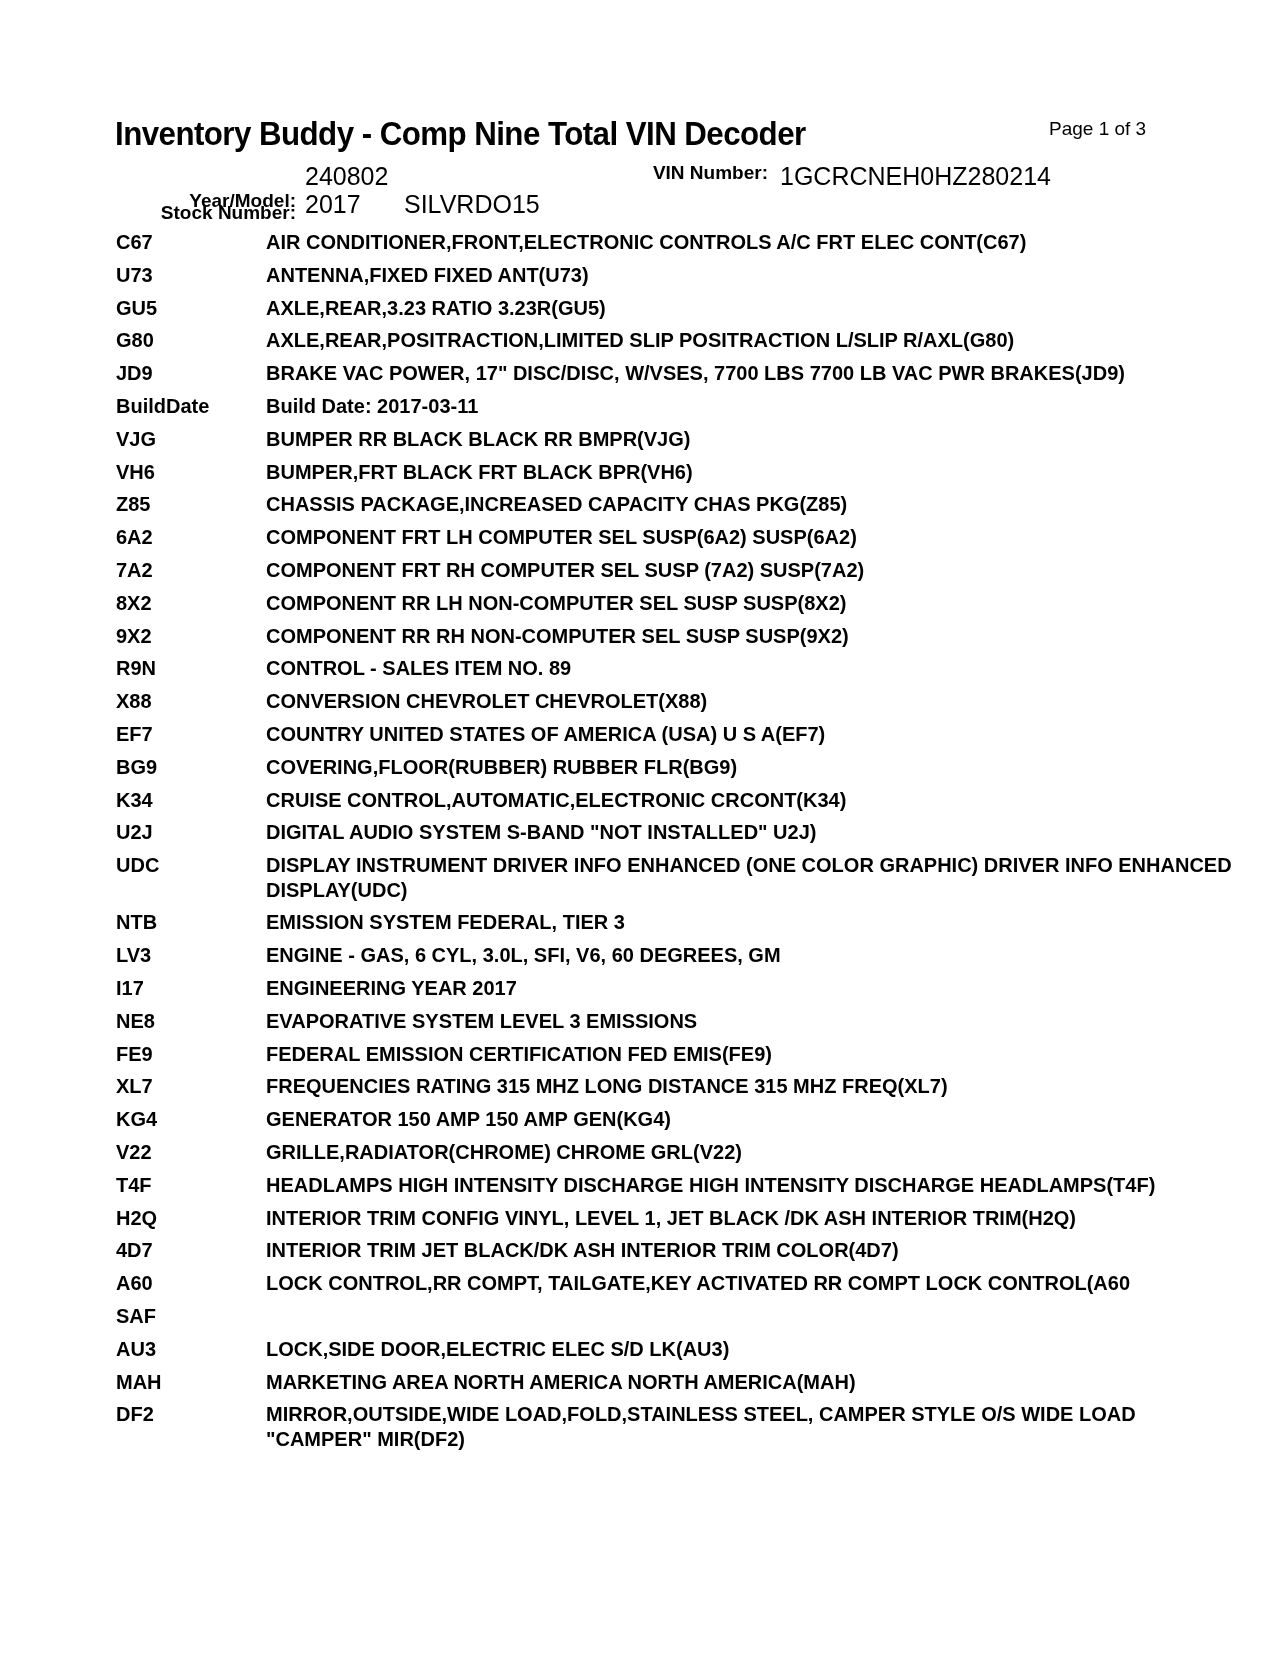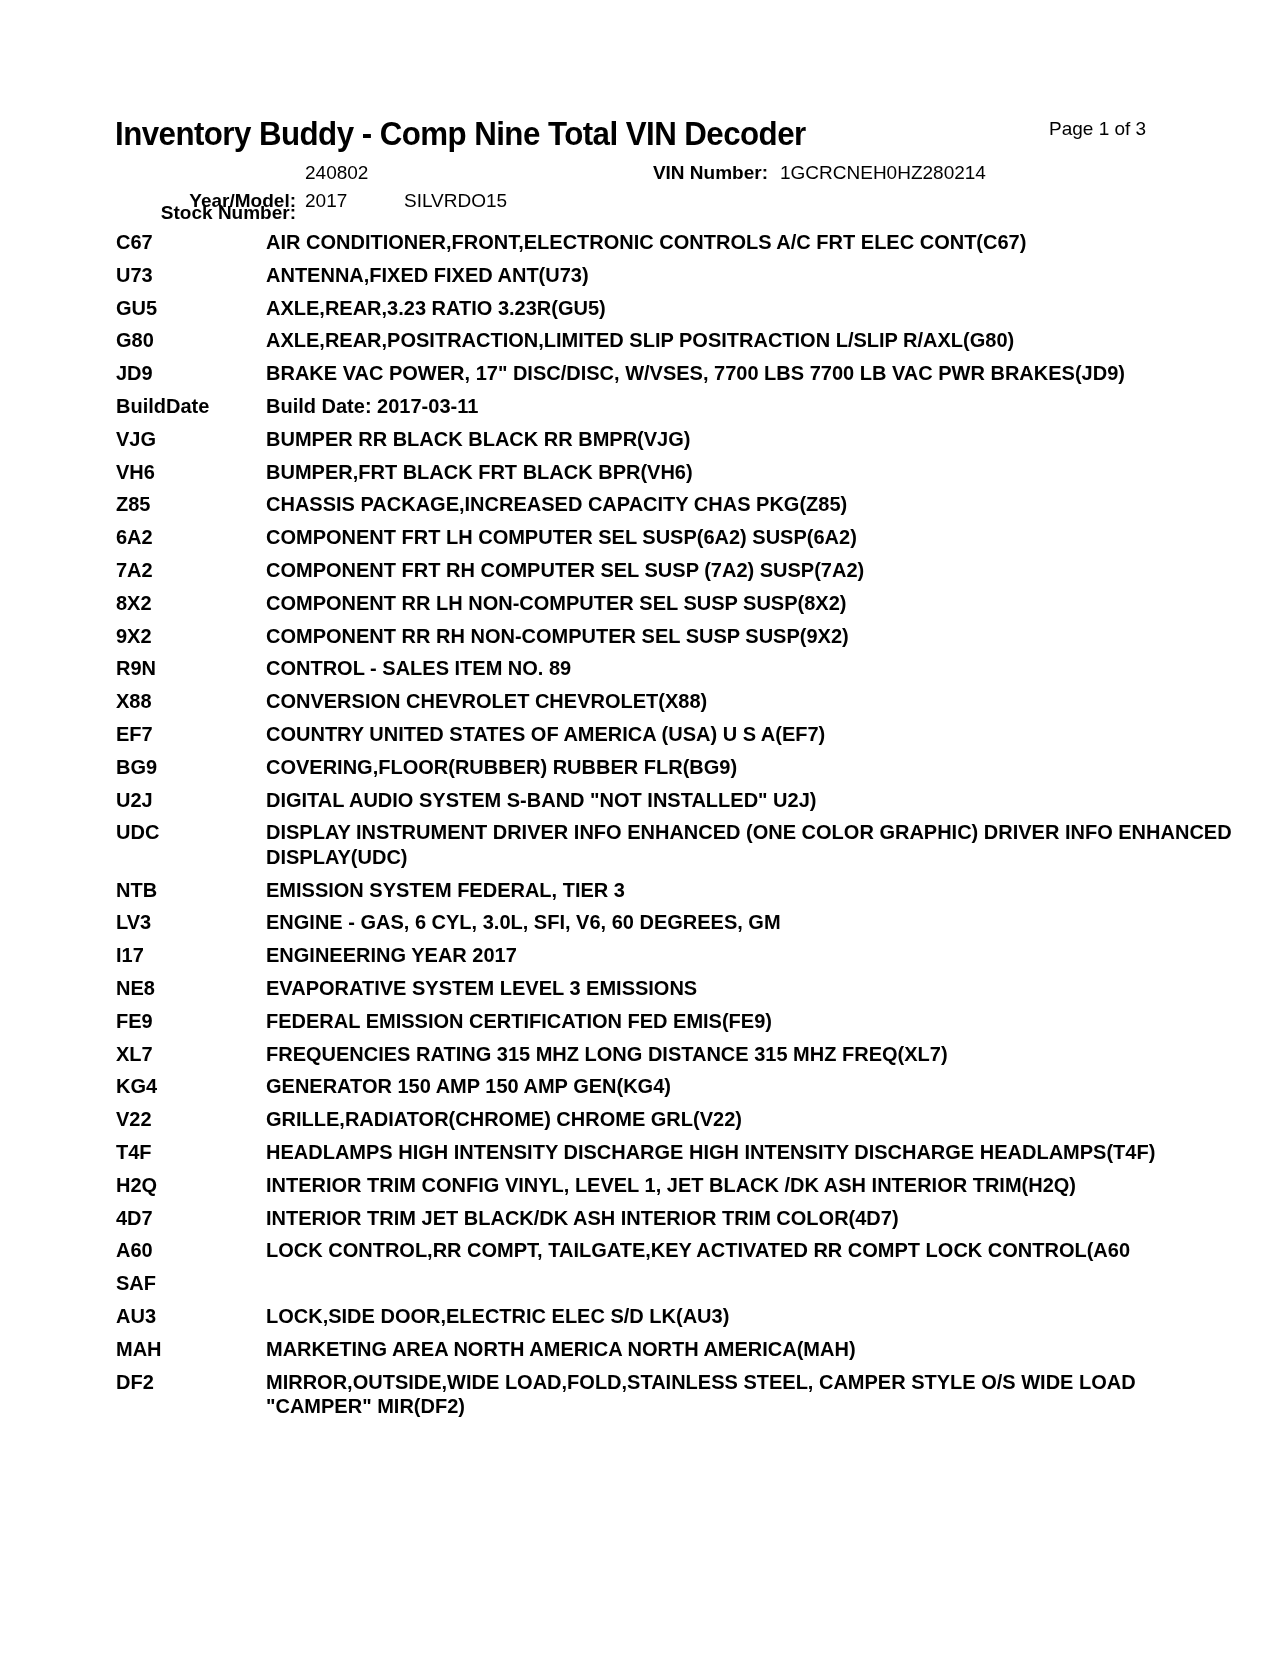--- a/index.html
+++ b/index.html
@@ -1,21 +1,21 @@
 <!DOCTYPE html>
 <html><head>
 <meta charset="utf-8">
 <style>
   html, body { margin: 0; padding: 0; background: #ffffff; }
   body { width: 1280px; height: 1656px; position: relative; overflow: hidden; color: #000; font-family: "Liberation Sans", sans-serif; }
   .page { position: absolute; left: 0; top: 0; width: 1280px; height: 1656px; }
   .title { position: absolute; left: 115px; top: 114px; font-family: "Liberation Sans", sans-serif; font-weight: bold; font-size: 34px; letter-spacing: -0.6px; transform: scaleX(0.92); transform-origin: left top; white-space: nowrap; }
   .page-num { position: absolute; left: 1049px; top: 118px; font-size: 19px; white-space: nowrap; }
   .meta-label { position: absolute; font-weight: bold; font-size: 19px; white-space: nowrap; text-align: right; }
-  .meta-value { position: absolute; font-size: 19px; white-space: nowrap; text-align: center; }
+  .meta-value { position: absolute; font-size: 25px; white-space: nowrap; text-align: center; }
   .list { position: absolute; left: 116px; top: 230px; width: 1120px; font-weight: bold; }
   .row { display: flex; font-size: 20px; line-height: 24.5px; margin-bottom: 8.3px; }
   .code { width: 150px; flex: 0 0 150px; white-space: nowrap; }
   .desc { flex: 1 1 auto; padding-right: 0; }
 </style>
 </head>
 <body>
 
 <div class="page">
   <div class="title">Inventory Buddy - Comp Nine Total VIN Decoder</div>
@@ -94,20 +94,24 @@
       </div>
       <div class="row">
         <div class="code">EF7</div>
         <div class="desc">COUNTRY UNITED STATES OF AMERICA (USA) U S A(EF7)</div>
       </div>
       <div class="row">
         <div class="code">BG9</div>
         <div class="desc">COVERING,FLOOR(RUBBER) RUBBER FLR(BG9)</div>
       </div>
       <div class="row">
+        <div class="code">K34</div>
+        <div class="desc">CRUISE CONTROL,AUTOMATIC,ELECTRONIC CRCONT(K34)</div>
+      </div>
+      <div class="row">
         <div class="code">U2J</div>
         <div class="desc">DIGITAL AUDIO SYSTEM S-BAND "NOT INSTALLED" U2J)</div>
       </div>
       <div class="row">
         <div class="code">UDC</div>
         <div class="desc">DISPLAY INSTRUMENT DRIVER INFO ENHANCED (ONE COLOR GRAPHIC) DRIVER INFO ENHANCED DISPLAY(UDC)</div>
       </div>
       <div class="row">
         <div class="code">NTB</div>
         <div class="desc">EMISSION SYSTEM FEDERAL, TIER 3</div>

